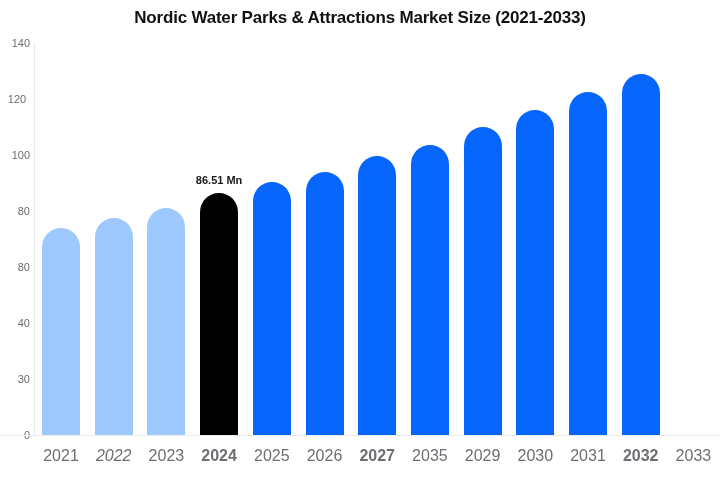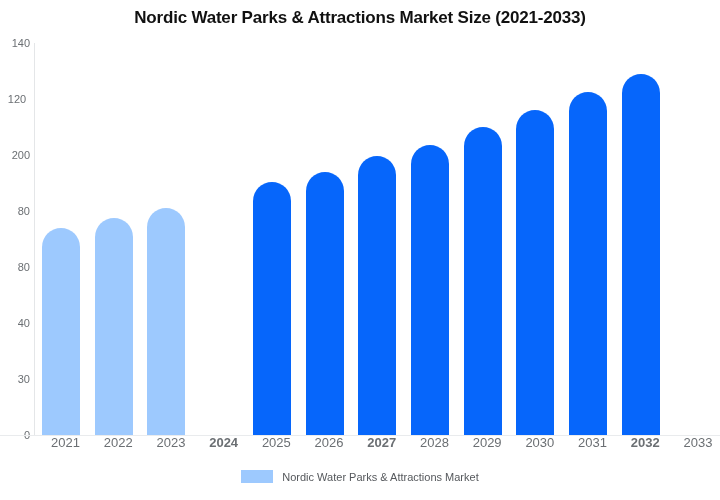--- a/index.html
+++ b/index.html
@@ -85,24 +85,24 @@
     position: absolute;
     left: 50%;
     transform: translateX(-50%);
     font-size: 11px;
     font-weight: bold;
     color: #1a1a1a;
     white-space: nowrap;
   }
   .x-tick-label {
     position: absolute;
-    top: 435px;
+    top: 447px;
     width: 38px;
-    text-align: right;
-    font-size: 13px;
+    text-align: center;
+    font-size: 16px;
     color: #6b6f73;
   }
   #legend {
     position: absolute;
     left: 0;
     top: 470px;
     width: 720px;
     display: flex;
     justify-content: center;
     align-items: center;
@@ -123,36 +123,40 @@
 <div id="chart-root">
 
   <div id="chart-title">Nordic Water Parks &amp; Attractions Market Size (2021-2033)</div>
 
   <div id="y-ticks">
       <div class="y-tick-label" style="top: 435px;">0</div>
       <div class="y-tick-label" style="top: 379px;">30</div>
       <div class="y-tick-label" style="top: 323px;">40</div>
       <div class="y-tick-label" style="top: 267px;">80</div>
       <div class="y-tick-label" style="top: 211px;">80</div>
-      <div class="y-tick-label" style="top: 155px;">200</div>
+      <div class="y-tick-label" style="top: 155px;">100</div>
       <div class="y-tick-label" style="top: 99px; text-align: center;">120</div>
       <div class="y-tick-label" style="top: 43px;">140</div>
     </div>
   <div id="y-axis-line"></div>
   <div id="x-axis-line"></div>
 
   <div id="plot-area">
       <div class="bar-group" style="left: 8px; height: 392px;">
         <div class="bar" style="height: 207.2px; background: rgb(157, 201, 254);"></div>
       </div>
       <div class="bar-group" style="left: 60.7px; height: 392px;">
         <div class="bar" style="height: 217px; background: rgb(157, 201, 254);"></div>
       </div>
       <div class="bar-group" style="left: 113.4px; height: 392px;">
         <div class="bar" style="height: 226.8px; background: rgb(157, 201, 254);"></div>
+      </div>
+      <div class="bar-group" style="left: 166.1px; height: 392px;">
+        <div class="bar" style="height: 242.228px; background: rgb(0, 0, 0);"></div>
+        <div class="bar-value-label" style="bottom: 249.228px;">86.51 Mn</div>
       </div>
       <div class="bar-group" style="left: 218.8px; height: 392px;">
         <div class="bar" style="height: 253.12px; background: rgb(6, 102, 251);"></div>
       </div>
       <div class="bar-group" style="left: 271.5px; height: 392px;">
         <div class="bar" style="height: 263.2px; background: rgb(6, 102, 251);"></div>
       </div>
       <div class="bar-group" style="left: 324.2px; height: 392px;">
         <div class="bar" style="height: 278.88px; background: rgb(6, 102, 251);"></div>
       </div>
@@ -166,31 +170,27 @@
         <div class="bar" style="height: 324.8px; background: rgb(6, 102, 251);"></div>
       </div>
       <div class="bar-group" style="left: 535px; height: 392px;">
         <div class="bar" style="height: 343px; background: rgb(6, 102, 251);"></div>
       </div>
       <div class="bar-group" style="left: 587.7px; height: 392px;">
         <div class="bar" style="height: 361.2px; background: rgb(6, 102, 251);"></div>
       </div>
     </div>
 
-  <div id="legend">
-    <div id="legend-swatch" style="background: rgb(157, 201, 254);"></div>
-    <div id="legend-label">Nordic Water Parks &amp; Attractions Market</div>
-  </div>
 
 <div class="x-tick-label" style="left: 42px;">2021</div>
-    <div class="x-tick-label" style="left: 94.7px;">2022</div>
+    <div class="x-tick-label" style="left: 94.7px; font-style: italic;">2022</div>
     <div class="x-tick-label" style="left: 147.4px;">2023</div>
     <div class="x-tick-label" style="left: 200.1px; font-weight: bold;">2024</div>
     <div class="x-tick-label" style="left: 252.8px;">2025</div>
     <div class="x-tick-label" style="left: 305.5px;">2026</div>
     <div class="x-tick-label" style="left: 358.2px; font-weight: bold;">2027</div>
-    <div class="x-tick-label" style="left: 410.9px;">2028</div>
+    <div class="x-tick-label" style="left: 410.9px;">2035</div>
     <div class="x-tick-label" style="left: 463.6px;">2029</div>
     <div class="x-tick-label" style="left: 516.3px;">2030</div>
     <div class="x-tick-label" style="left: 569px;">2031</div>
     <div class="x-tick-label" style="left: 621.7px; font-weight: bold;">2032</div>
     <div class="x-tick-label" style="left: 674.4px;">2033</div>
   </div>
 
 </body></html>

